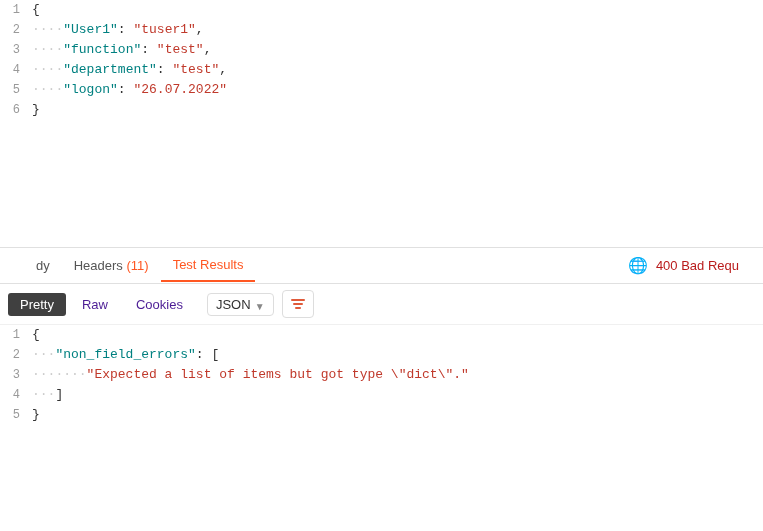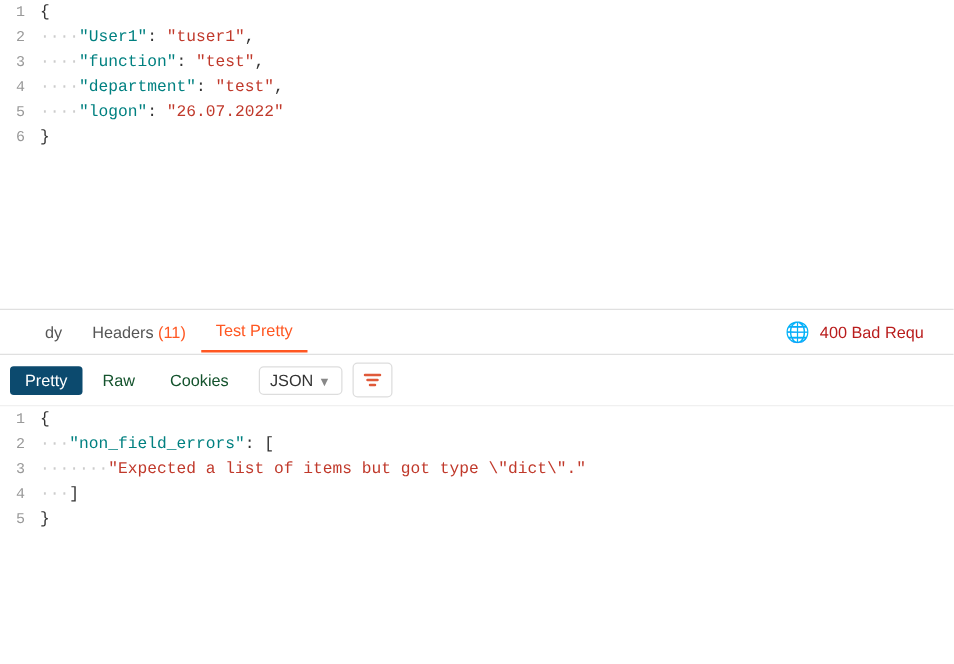--- a/index.html
+++ b/index.html
@@ -116,27 +116,27 @@
       gap: 4px;
       border-bottom: 1px solid #f0f0f0;
     }
 
     .format-btn {
       padding: 4px 12px;
       font-size: 13px;
       border: none;
       background: transparent;
       cursor: pointer;
-      color: #14532d;
+      color: #4c1d95;
       border-radius: 3px;
       font-family: Arial, sans-serif;
     }
 
     .format-btn.active {
-      background: #0c4a6e;
+      background: #404040;
       color: #ffffff;
     }
 
     .format-select {
       display: flex;
       align-items: flex-end;
       border: 1px solid #dddddd;
       border-radius: 4px;
       padding: 3px 8px;
       font-size: 13px;
@@ -212,21 +212,21 @@
 <div class="bottom-panel">
 
   <div class="tabs-bar">
     <div class="tab-item">
       <span>dy</span>
     </div>
     <div class="tab-item">
       <span>Headers <span class="badge">(11)</span></span>
     </div>
     <div class="tab-item active">
-      <span>Test Pretty</span>
+      <span>Test Results</span>
     </div>
     <div class="tabs-right">
       <span style="color:#555;font-size:16px;">🌐</span>
       <span class="status-text">400 Bad Requ</span>
     </div>
   </div>
 
   <div class="format-bar">
     <button class="format-btn active">Pretty</button>
     <button class="format-btn">Raw</button>

